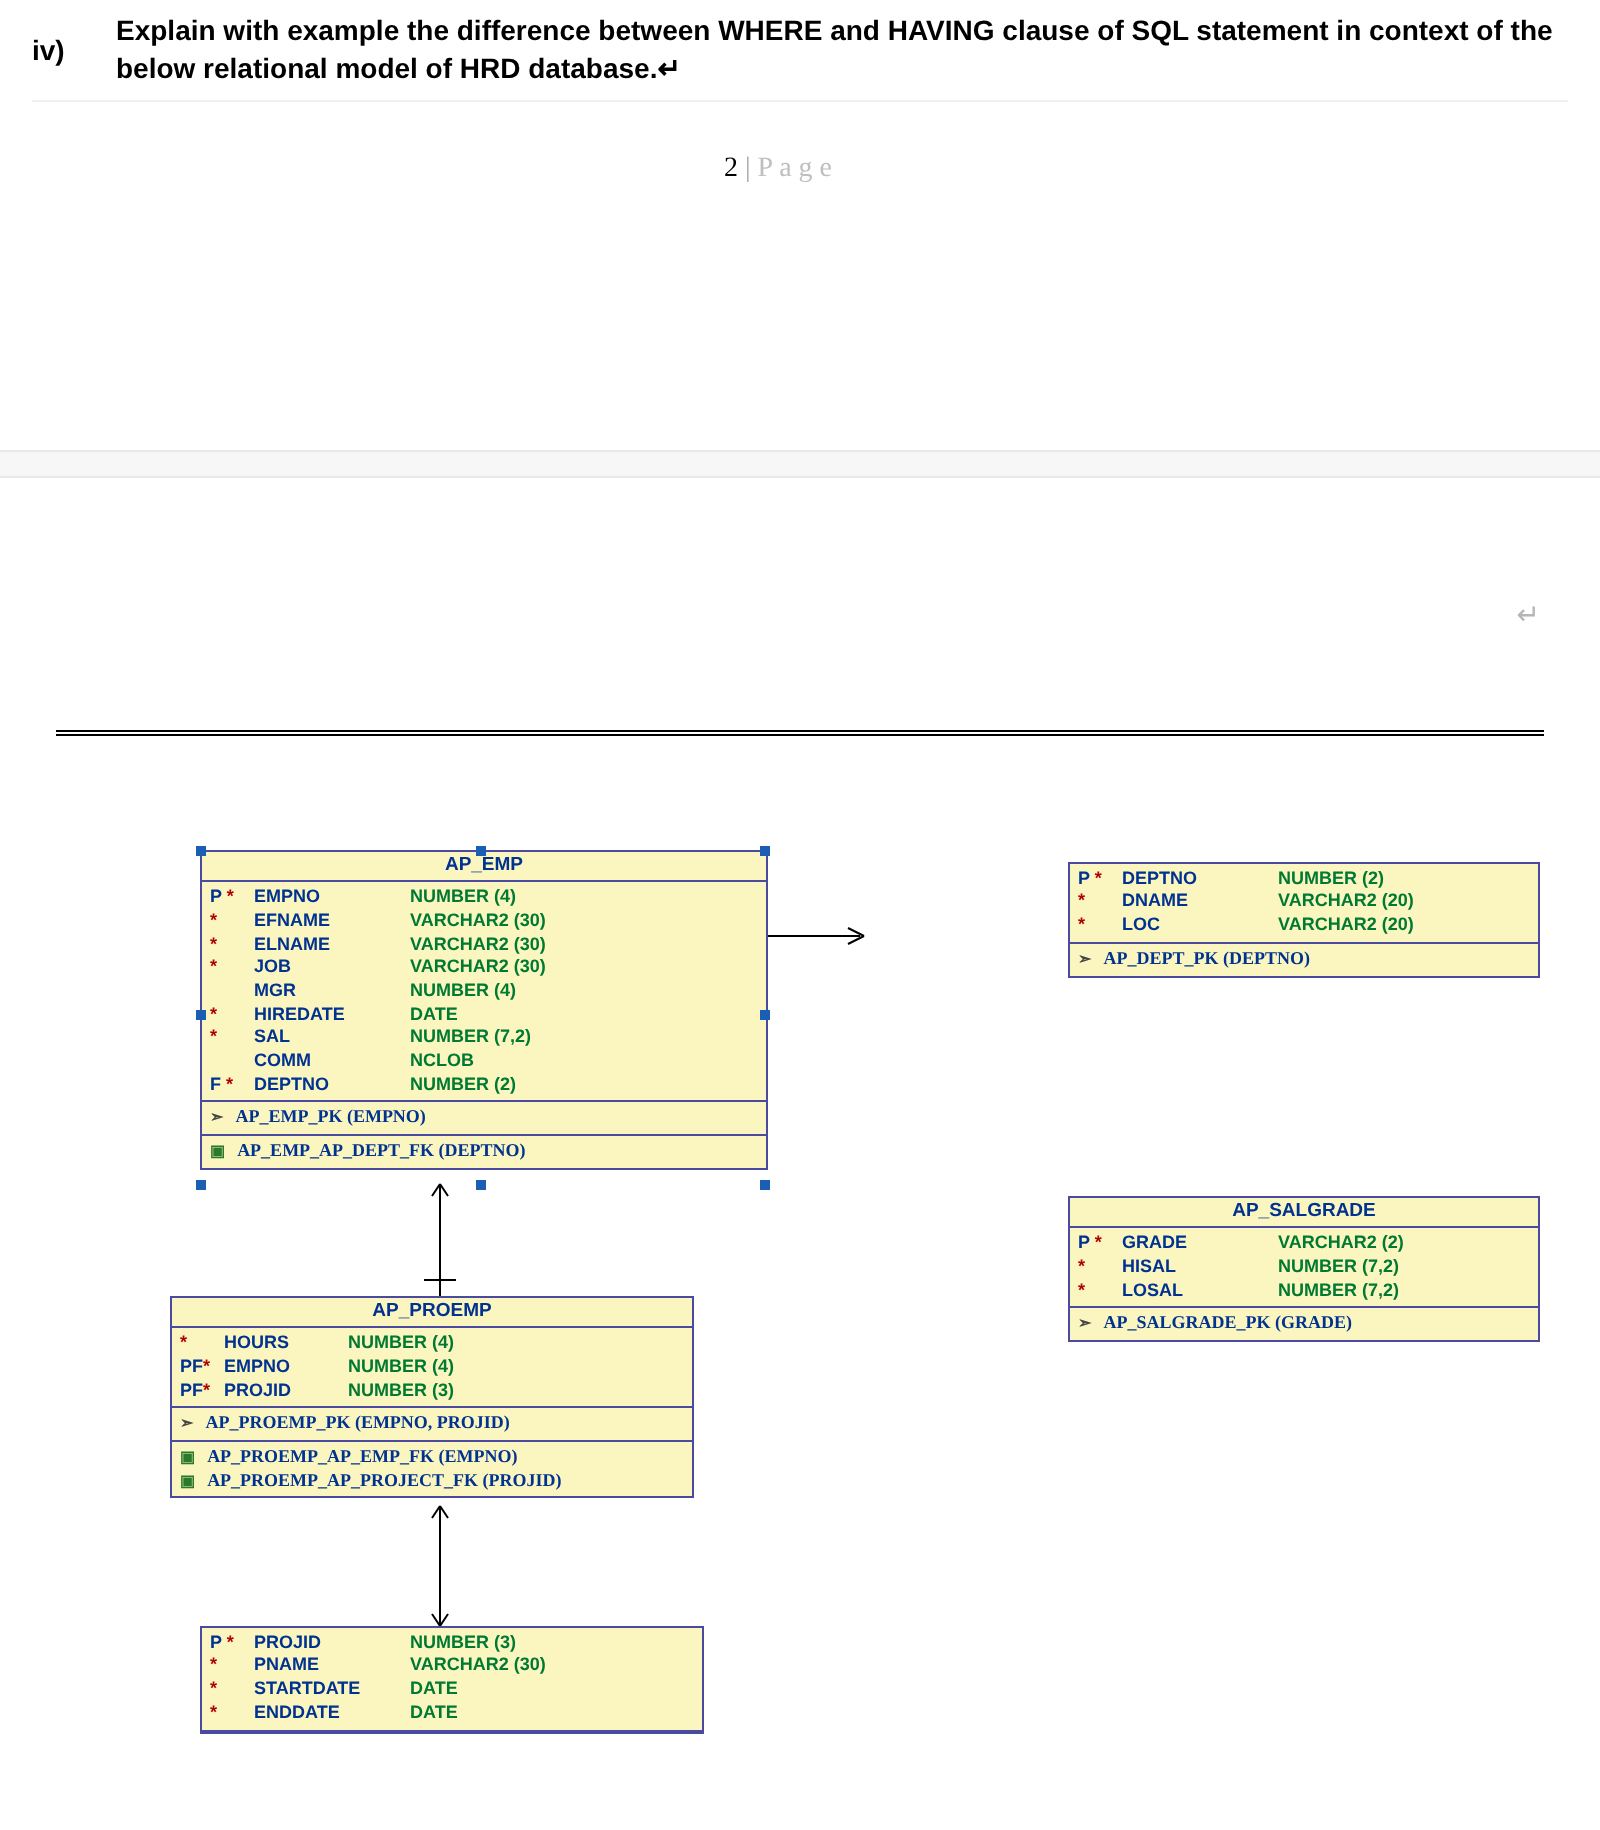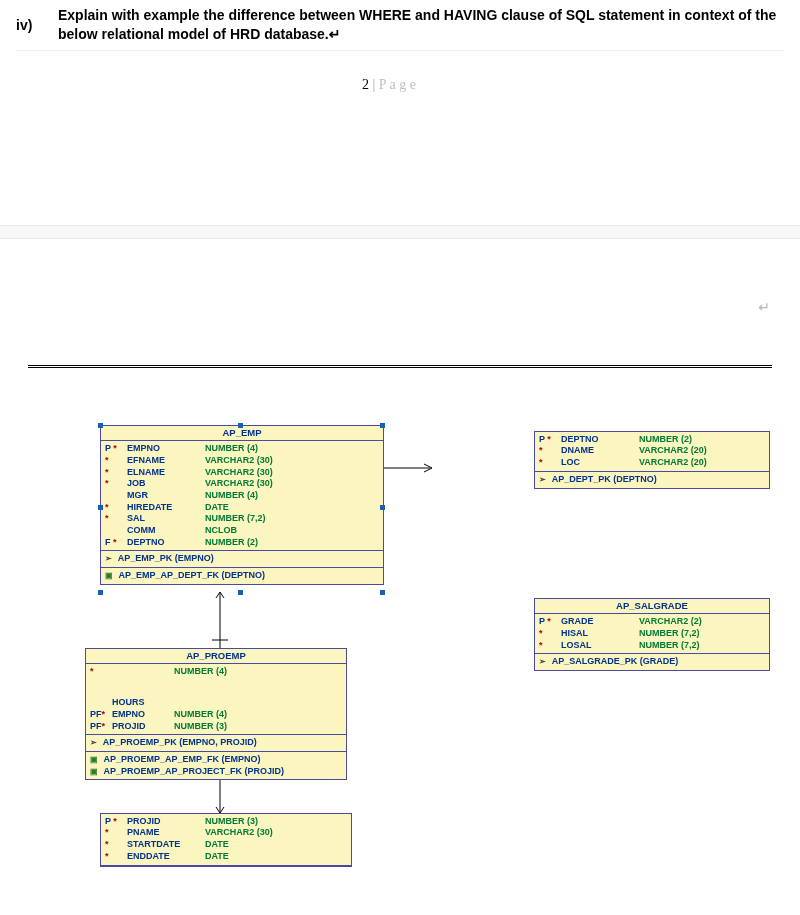--- a/index.html
+++ b/index.html
@@ -103,20 +103,21 @@
   }
   .entity .keys {
     padding: 2px 4px;
     color: #00328f;
     font-weight: bold;
   }
   .entity .keys .kline {
     display: flex;
     align-items: center;
     gap: 4px;
+    font-family: Liberation Serif, serif;
   }
   .entity .keys .sep {
     border-bottom: 1px solid #4a4aa0;
     margin: 2px -4px;
   }
   .ico-pk::before { content: "➣"; font-size: 8px; color: #444; margin-right: 2px; }
   .ico-fk::before { content: "▣"; font-size: 8px; color: #2b7a2b; margin-right: 2px; }
   .red { color: #b00000; }
 
   .handle {
@@ -295,21 +296,21 @@
           <span>AP_SALGRADE_PK (GRADE)</span>
         </div>
     </div>
   </div>
 
   <div class="entity" style="left:85px; top:240px; width:260px;">
     <div class="title">AP_PROEMP</div>
     <div class="cols">
       <div class="row">
           <span class="flag">   <span class="red">*</span></span>
-          <span class="cname" style="width:62px;margin-top:31px;">HOURS</span>
+          <span class="cname" style="width:62px;">HOURS</span>
           <span class="ctype">NUMBER (4)</span>
         </div>
       <div class="row">
           <span class="flag">PF<span class="red">*</span></span>
           <span class="cname" style="width:62px;">EMPNO</span>
           <span class="ctype">NUMBER (4)</span>
         </div>
       <div class="row">
           <span class="flag">PF<span class="red">*</span></span>
           <span class="cname" style="width:62px;">PROJID</span>

